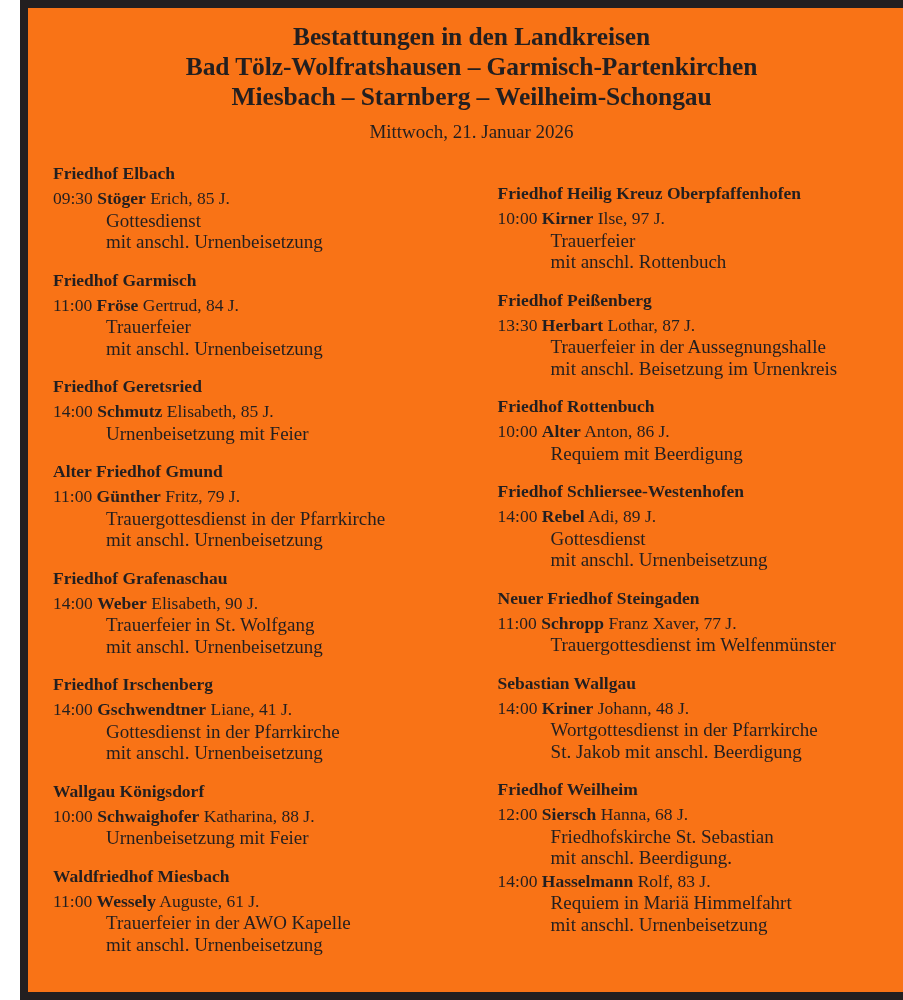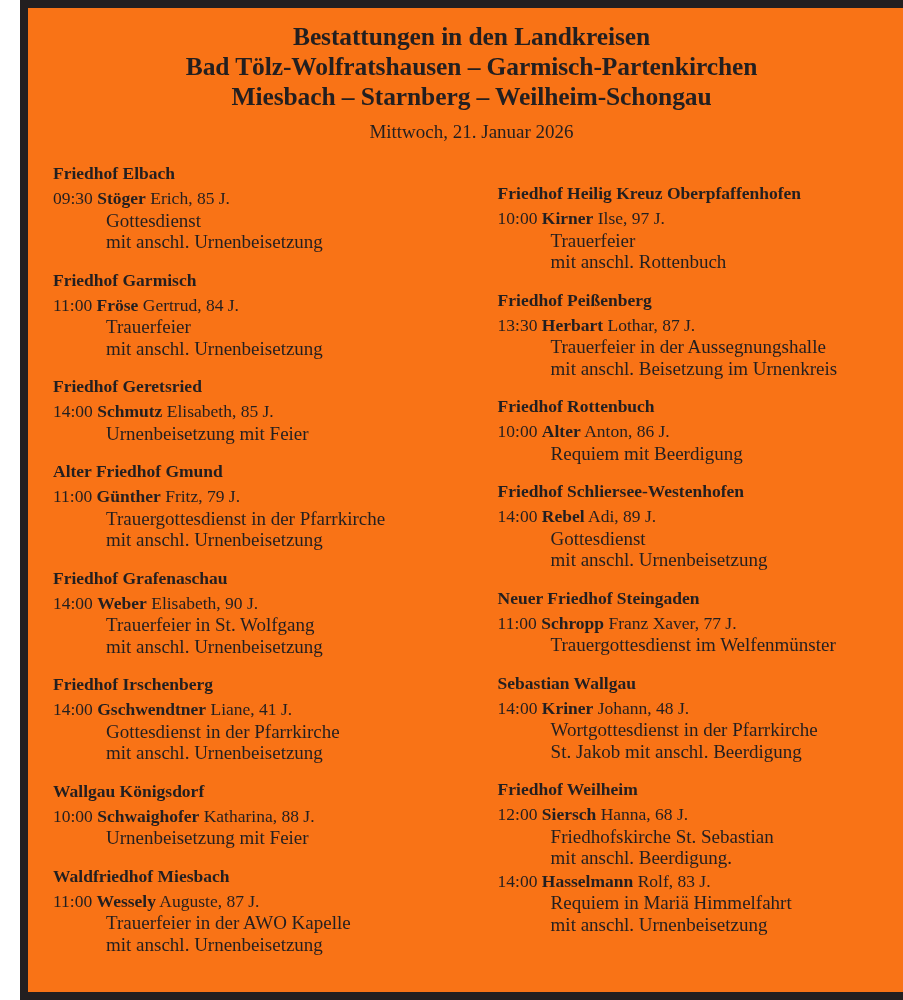--- a/index.html
+++ b/index.html
@@ -154,21 +154,21 @@
         <div class="cemetery">
           <div class="cemetery-name">Wallgau Königsdorf</div>
           <div class="entry">
             <div class="entry-head"><span class="entry-time">10:00</span> <span class="entry-surname">Schwaighofer</span><span class="entry-rest"> Katharina, 88 J.</span></div>
             <div class="entry-detail">Urnenbeisetzung mit Feier</div>
           </div>
         </div>
         <div class="cemetery">
           <div class="cemetery-name">Waldfriedhof Miesbach</div>
           <div class="entry">
-            <div class="entry-head"><span class="entry-time">11:00</span> <span class="entry-surname">Wessely</span><span class="entry-rest"> Auguste, 87 J.</span></div>
+            <div class="entry-head"><span class="entry-time">11:00</span> <span class="entry-surname">Wessely</span><span class="entry-rest"> Auguste, 61 J.</span></div>
             <div class="entry-detail">Trauerfeier in der AWO Kapelle</div>
             <div class="entry-detail">mit anschl. Urnenbeisetzung</div>
           </div>
         </div>
       </div>
     <div class="column right" id="col-right">
         <div class="cemetery">
           <div class="cemetery-name">Friedhof Heilig Kreuz Oberpfaffenhofen</div>
           <div class="entry">
             <div class="entry-head"><span class="entry-time">10:00</span> <span class="entry-surname">Kirner</span><span class="entry-rest"> Ilse, 97 J.</span></div>

